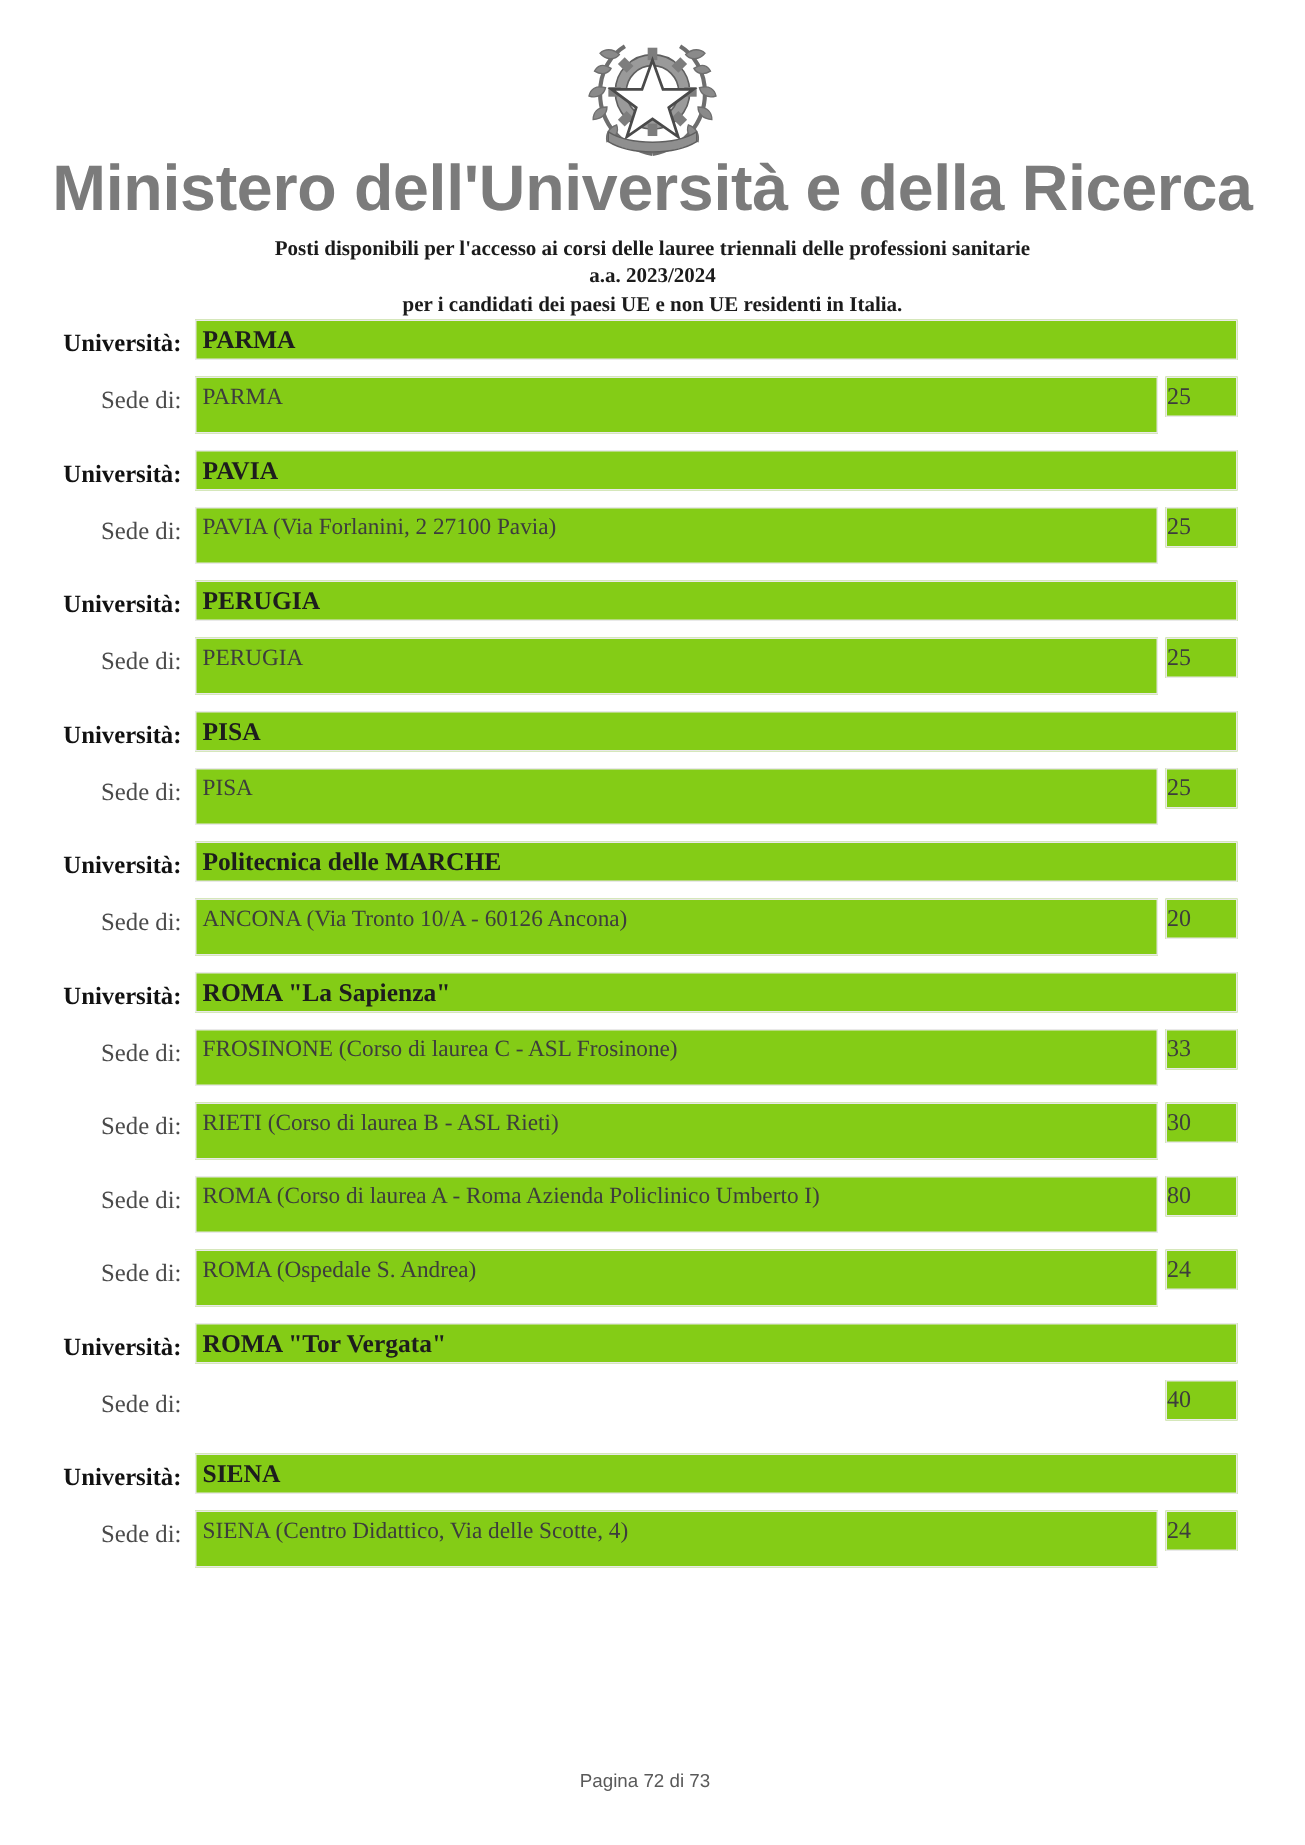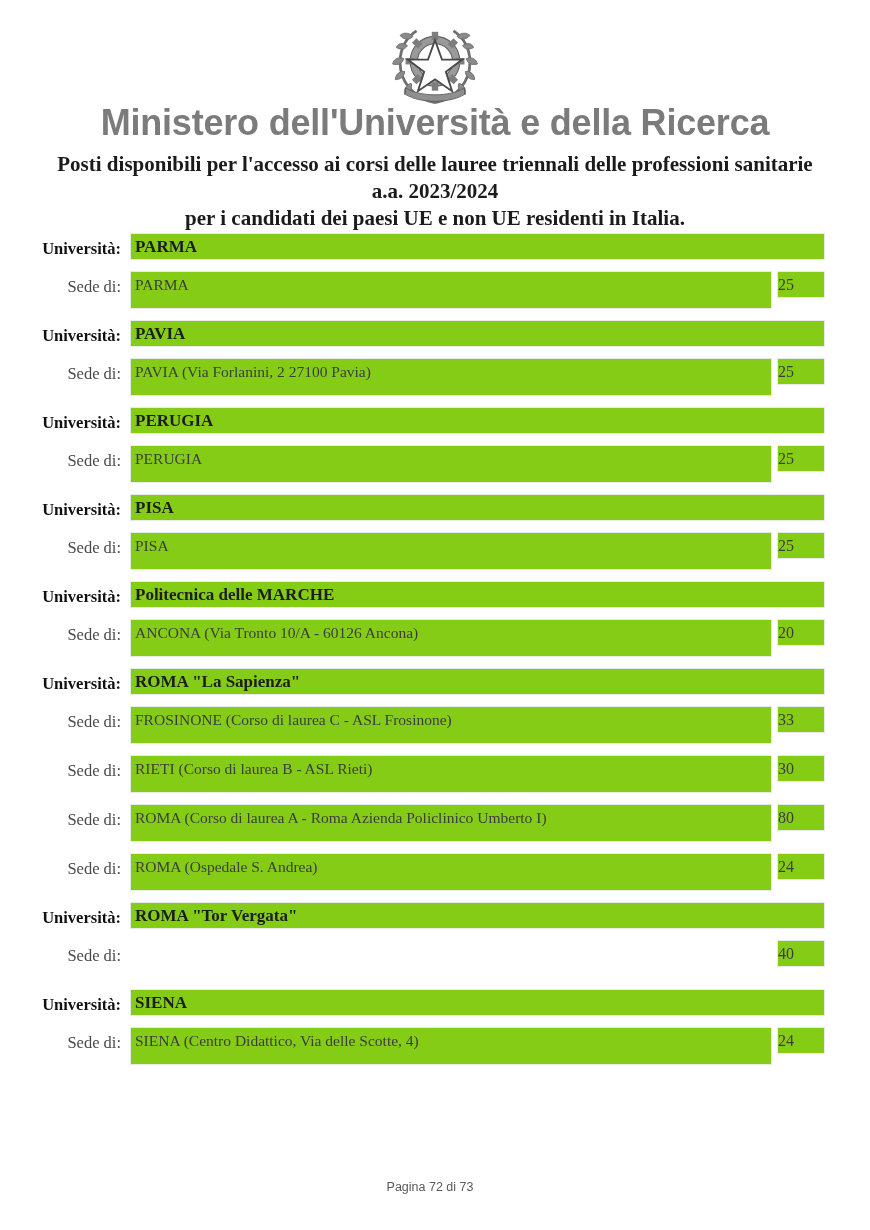--- a/index.html
+++ b/index.html
@@ -34,33 +34,33 @@
     display: inline-block;
     width: 92px;
     height: 92px;
     vertical-align: top;
   }
 
   .ministry-title {
     text-align: center;
     font-family: "Liberation Sans", "DejaVu Sans", sans-serif;
     font-weight: bold;
-    font-size: 36px;
+    font-size: 43px;
     color: #7b7b7b;
     letter-spacing: -0.2px;
     line-height: 1.05;
     margin-top: 4px;
     white-space: nowrap;
   }
 
   .subtitle-block {
     text-align: center;
     font-family: "Liberation Serif", "DejaVu Serif", serif;
     font-weight: bold;
-    font-size: 21px;
+    font-size: 14px;
     color: #1b1b1b;
     line-height: 1.30;
     margin-top: 9px;
     padding: 0 24px;
   }
   .subtitle-line { display: block; }
 
   
   .rows {
     padding-left: 0;

